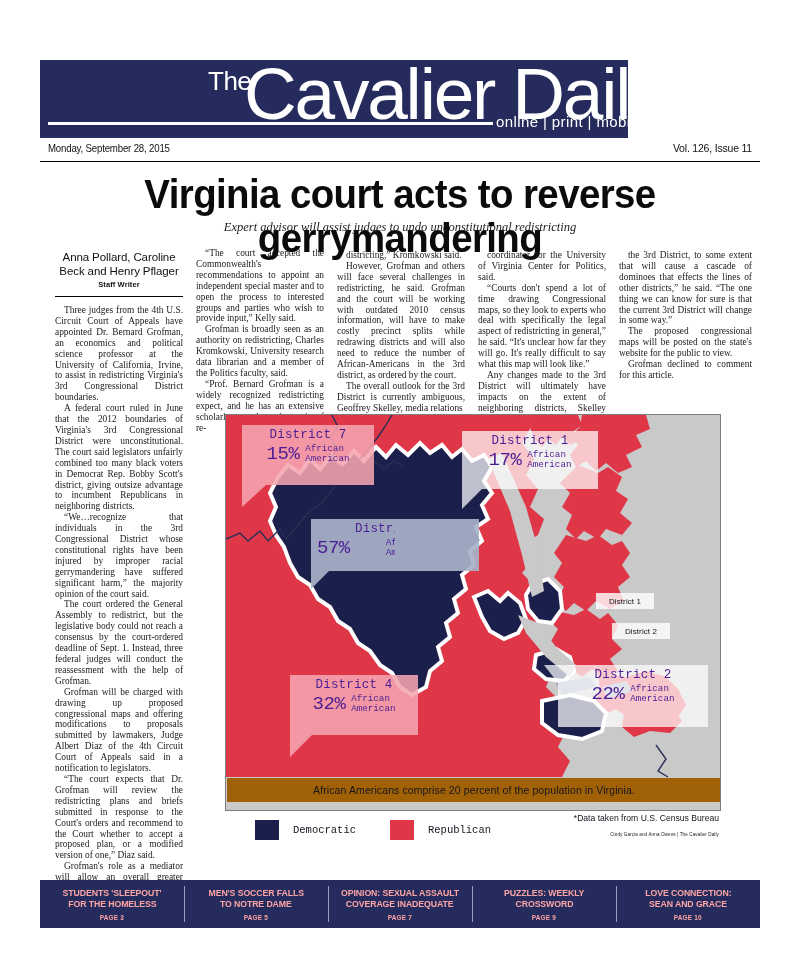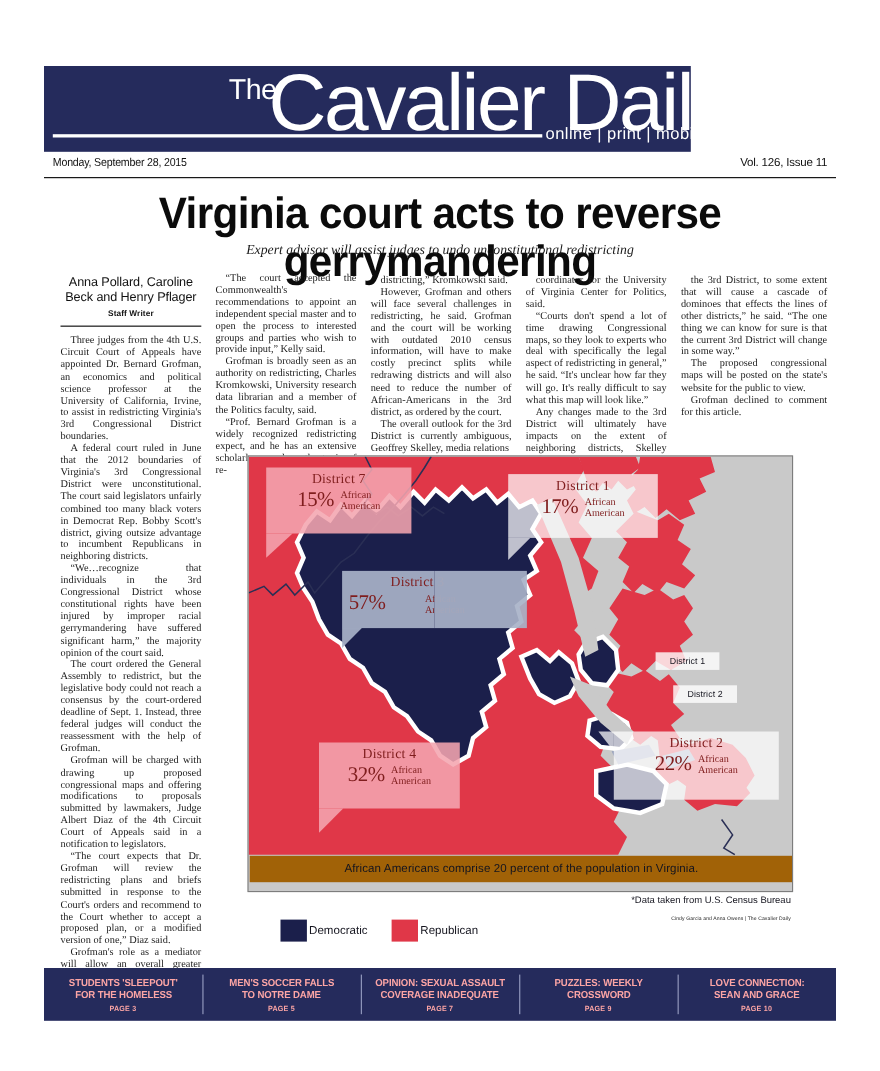--- a/index.html
+++ b/index.html
@@ -203,22 +203,22 @@
     height: 397px;
     border: 1px solid #7d7d7d;
     overflow: hidden;
     background: #c9c9c9;
   }
   .map-svg { position: absolute; left: 0; top: 0; }
 
   
   .callout {
     position: absolute;
-    font-family: Liberation Serif, serif;
-    color: #7f1d1d;
+    font-family: Liberation Mono, monospace;
+    color: #4c1d95;
     pointer-events: none;
   }
   .callout .c-title {
     font-size: 12.5px;
     font-weight: 400;
     text-align: center;
     letter-spacing: 0.2px;
     margin-top: 3px;
   }
   .callout .c-row {
@@ -281,22 +281,22 @@
     letter-spacing: 0.1px;
   }
 
   
   .legend {
     position: absolute;
     left: 30px;
     top: 406px;
     display: flex;
     align-items: center;
-    font-family: Liberation Sans, sans-serif;
-    margin-top: 16px;
+    gap: 12px;
+    font-family: Liberation Mono, monospace;
   }
   .legend .sw {
     width: 24px; height: 20px;
   }
   .legend .sw.dem { background: #1b1f4b; }
   .legend .sw.rep { background: #e03748; }
   .legend .lbl {
     font-size: 10.5px;
     color: #15151f;
     margin-right: 22px;

